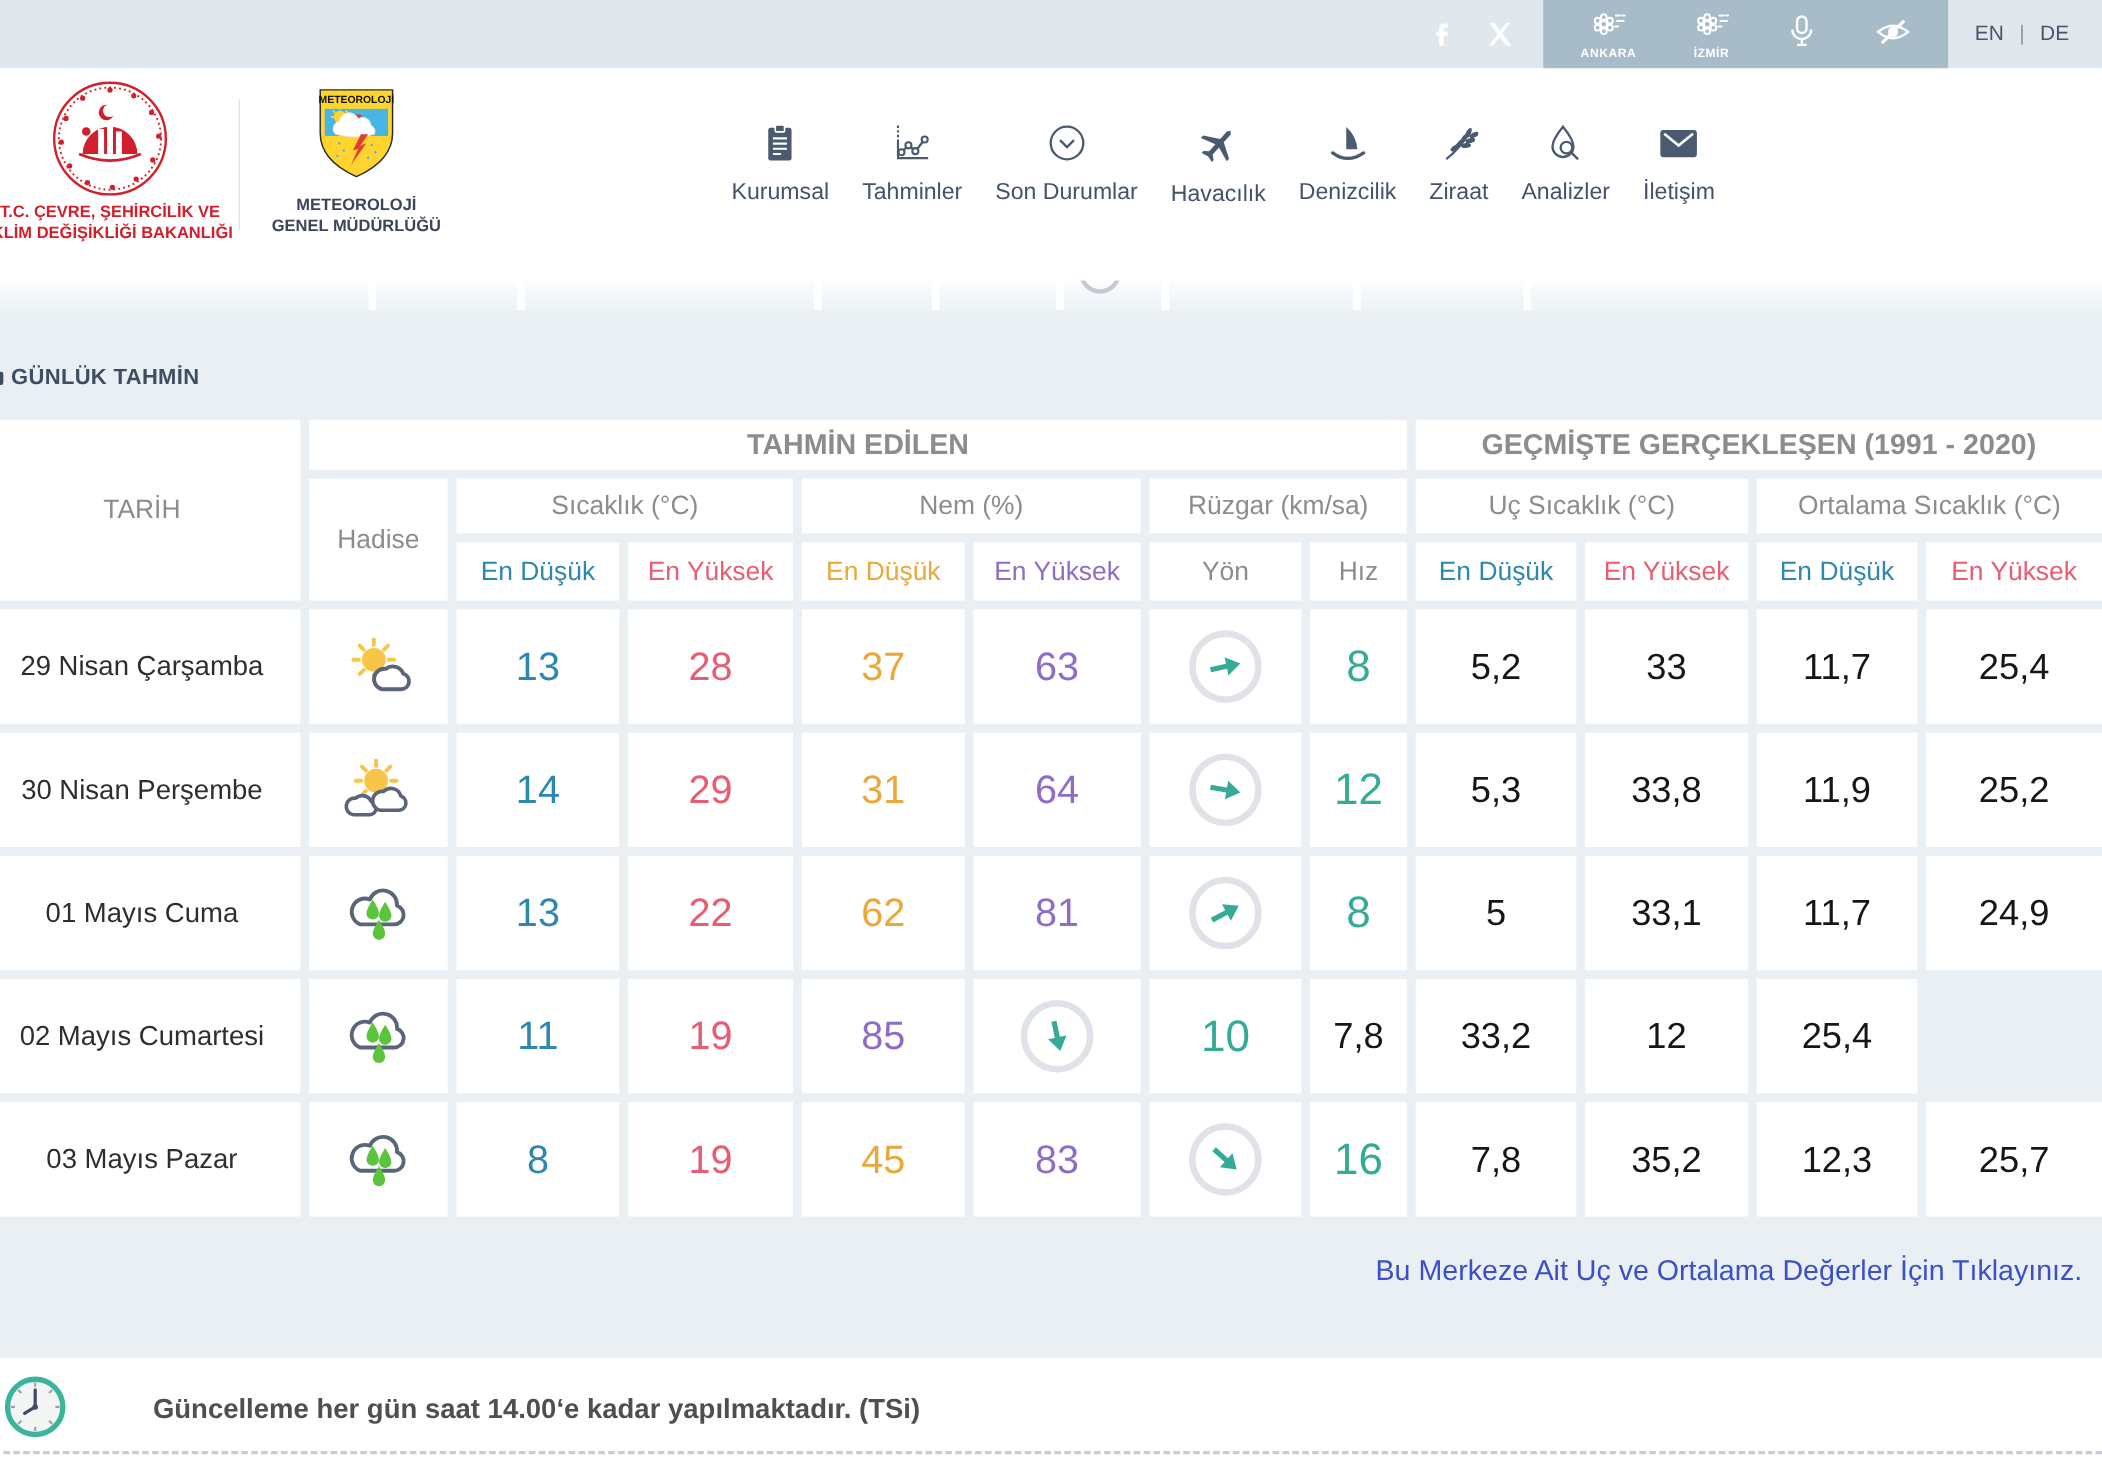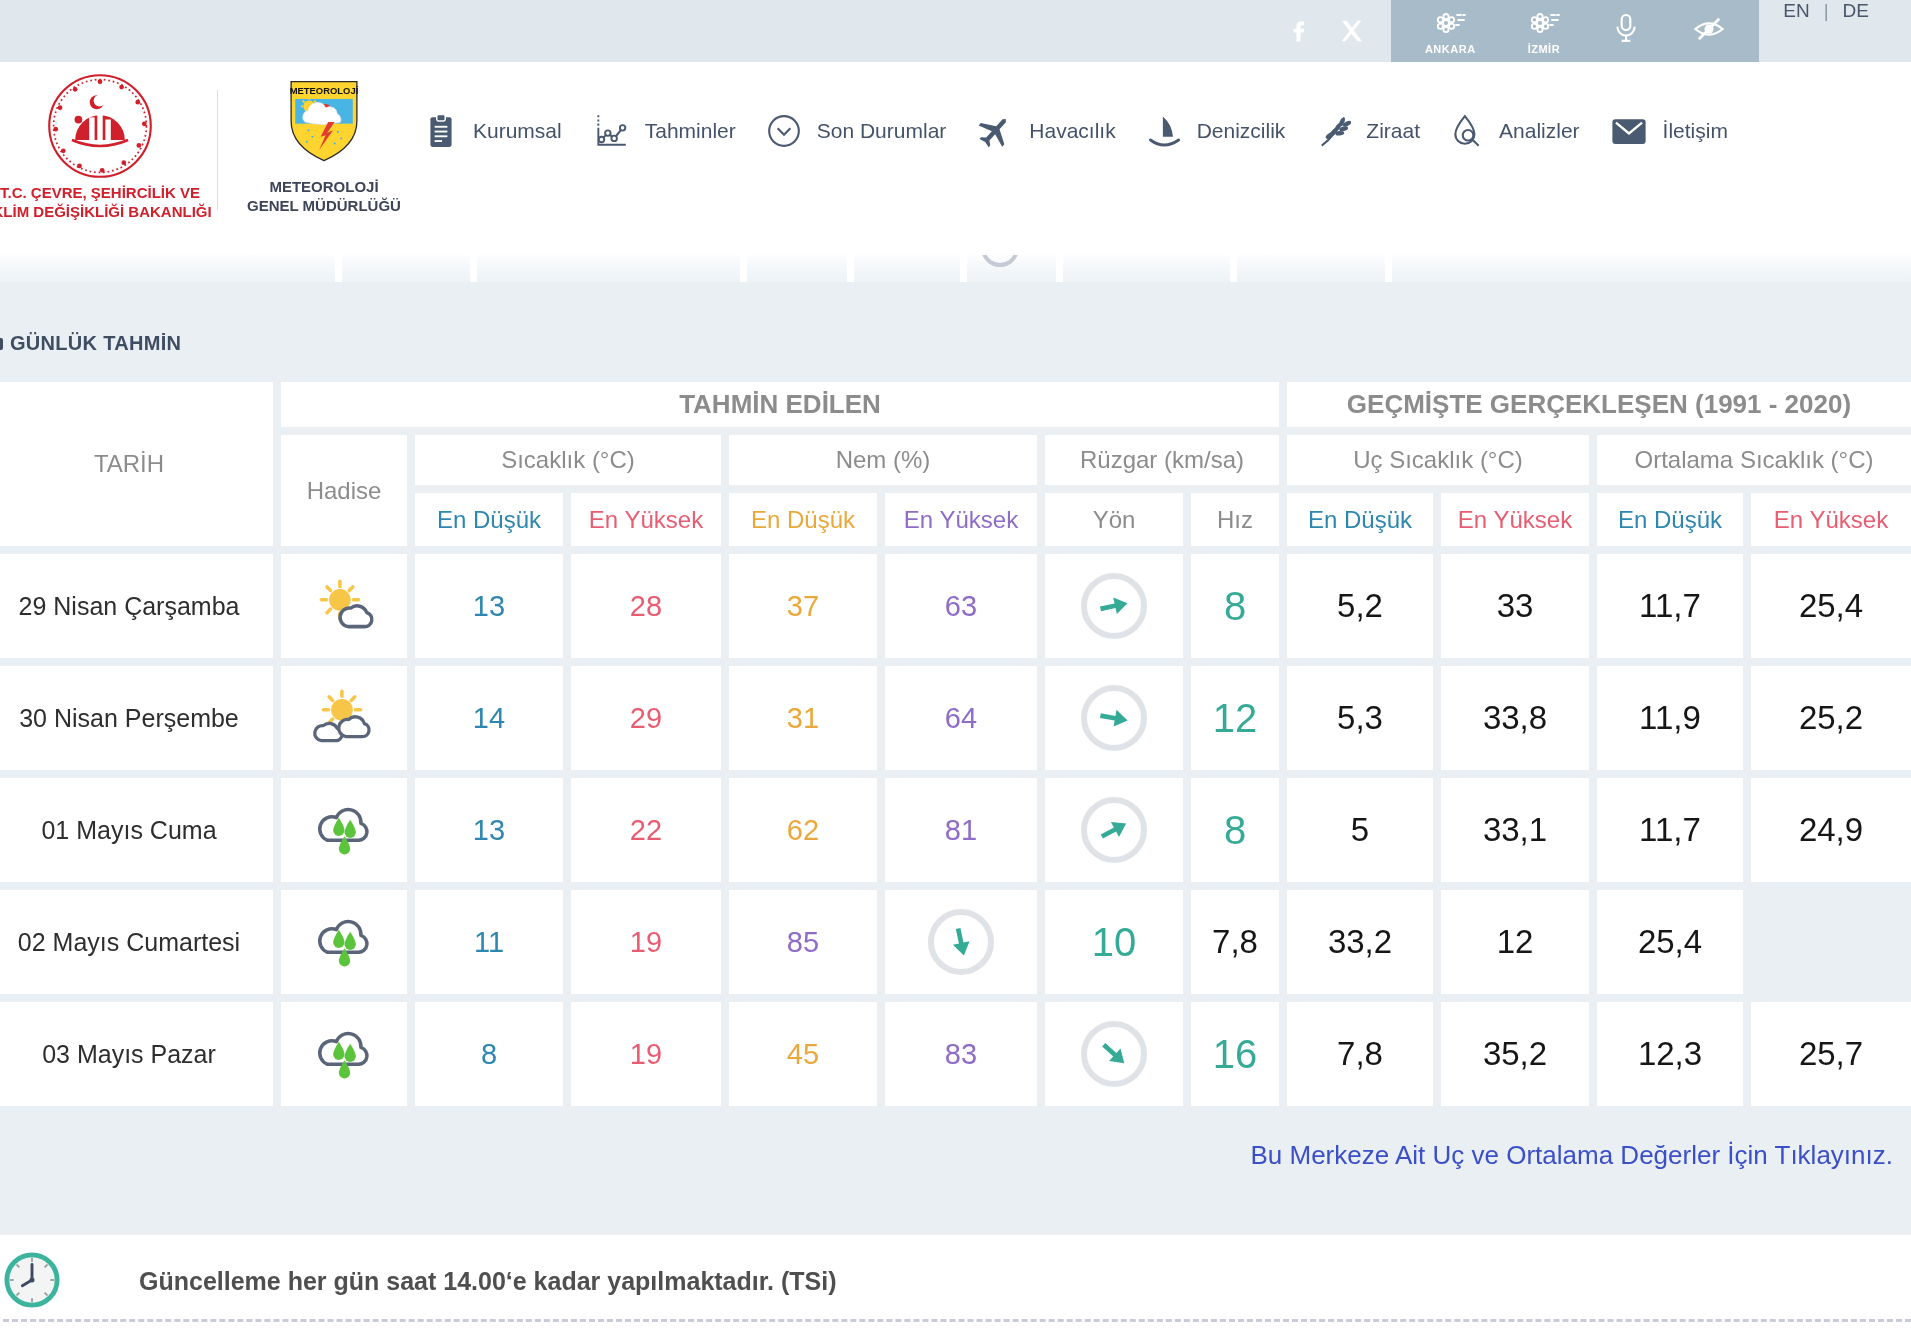--- a/index.html
+++ b/index.html
@@ -8,35 +8,35 @@
   #root { width:1926px; height:1328px; margin-left:-15px; }
 
   
   .topbar { height:62px; background:#e0e7ed; display:flex; align-items:stretch; }
   .topbar-spacer { flex:1; }
   .social { display:flex; align-items:center; gap:26px; padding-right:26px; }
   .social svg { display:block; }
   .tb-band { width:368px; background:#a8bbc9; display:flex; align-items:center; justify-content:space-around; padding:0 8px; }
   .band-item { display:flex; flex-direction:column; align-items:center; color:#fff; cursor:pointer; }
   .band-item .blabel { font-size:11px; font-weight:bold; letter-spacing:.5px; margin-top:1px; }
-  .lang { display:flex; align-items:flex-start; gap:14px; padding:0 42px 0 24px; font-size:19px; color:#47566b; }
+  .lang { display:flex; align-items:center; gap:14px; padding:0 30px 0 24px; font-size:19px; color:#47566b; }
   .lang .sep { color:#8c99a8; }
   .lang span { cursor:pointer; }
 
   
   .header { height:193px; background:#fff; display:flex; align-items:flex-start; }
   .logos { display:flex; align-items:flex-start; padding-top:10px; }
   .logo-block { display:flex; flex-direction:column; align-items:center; width:230px; cursor:pointer; }
   .logo-block.mgm { width:200px; }
   .ministry-text { margin-top:4px; text-align:center; color:#d0202c; font-weight:bold; font-size:15px; line-height:1.25; }
   .mgm-text { margin-top:6px; text-align:center; color:#3c4558; font-weight:bold; font-size:15px; line-height:1.25; }
   .logo-divider { width:1px; background:#d9dee3; height:120px; margin:18px 6px 0 2px; }
 
   .nav { margin-left:auto; margin-right:352px; display:flex; gap:30px; padding-top:50px; }
-  .nav-item { display:flex; align-items:center; gap:15px; cursor:pointer; }
+  .nav-item { display:flex; flex-direction:column; align-items:center; gap:15px; cursor:pointer; }
   .nav-item svg { display:block; }
   .nav-label { font-size:21px; color:#44536a; white-space:nowrap; }
 
   
   .strip { height:27px; background:#fff; display:flex; gap:7px; overflow:hidden; }
   .strip-cell { background:linear-gradient(180deg,#fbfdfe 0%,#edf2f6 100%); position:relative; }
   .strip-arc { position:absolute; left:14px; top:-26px; width:38px; height:38px; border-radius:50%;
     border:4px solid #c3cad3; background:transparent; }
 
   
@@ -60,21 +60,21 @@
   .c-ruzgar { grid-column:7 / span 2; grid-row:2; }
   .c-uc { grid-column:9 / span 2; grid-row:2; }
   .c-ort { grid-column:11 / span 2; grid-row:2; }
   .hr3 { grid-row:3; font-size:24px; }
   .r4 { grid-row:4; } .r5 { grid-row:5; } .r6 { grid-row:6; } .r7 { grid-row:7; } .r8 { grid-row:8; }
 
   .t-blue { color:#2d87ae; } .t-red { color:#e85d72; }
   .t-orange { color:#eaa83a; } .t-purple { color:#8e6cc8; }
   .t-teal { color:#35ab97; } .t-gray { color:#8c8c8c; }
   .date-cell { font-size:25px; color:#2e2e2e; }
-  .num { font-size:29px; font-weight:300; }
+  .num { font-size:36px; font-weight:300; }
   .hist { font-size:33px; color:#161616; font-weight:300; }
   .wind-speed { font-size:40px; font-weight:300; }
   .wind-circle { width:66px; height:66px; border-radius:50%; border:6px solid #dfe3e8;
     display:flex; align-items:center; justify-content:center; }
   .warrow { display:block; }
   .wicon { width:66px; height:66px; display:block; }
 
   .link-row { margin-top:34px; text-align:right; padding-right:18px; }
   .centre-link { font-size:26px; color:#3b4fc8; cursor:pointer; text-decoration:none; }
 

